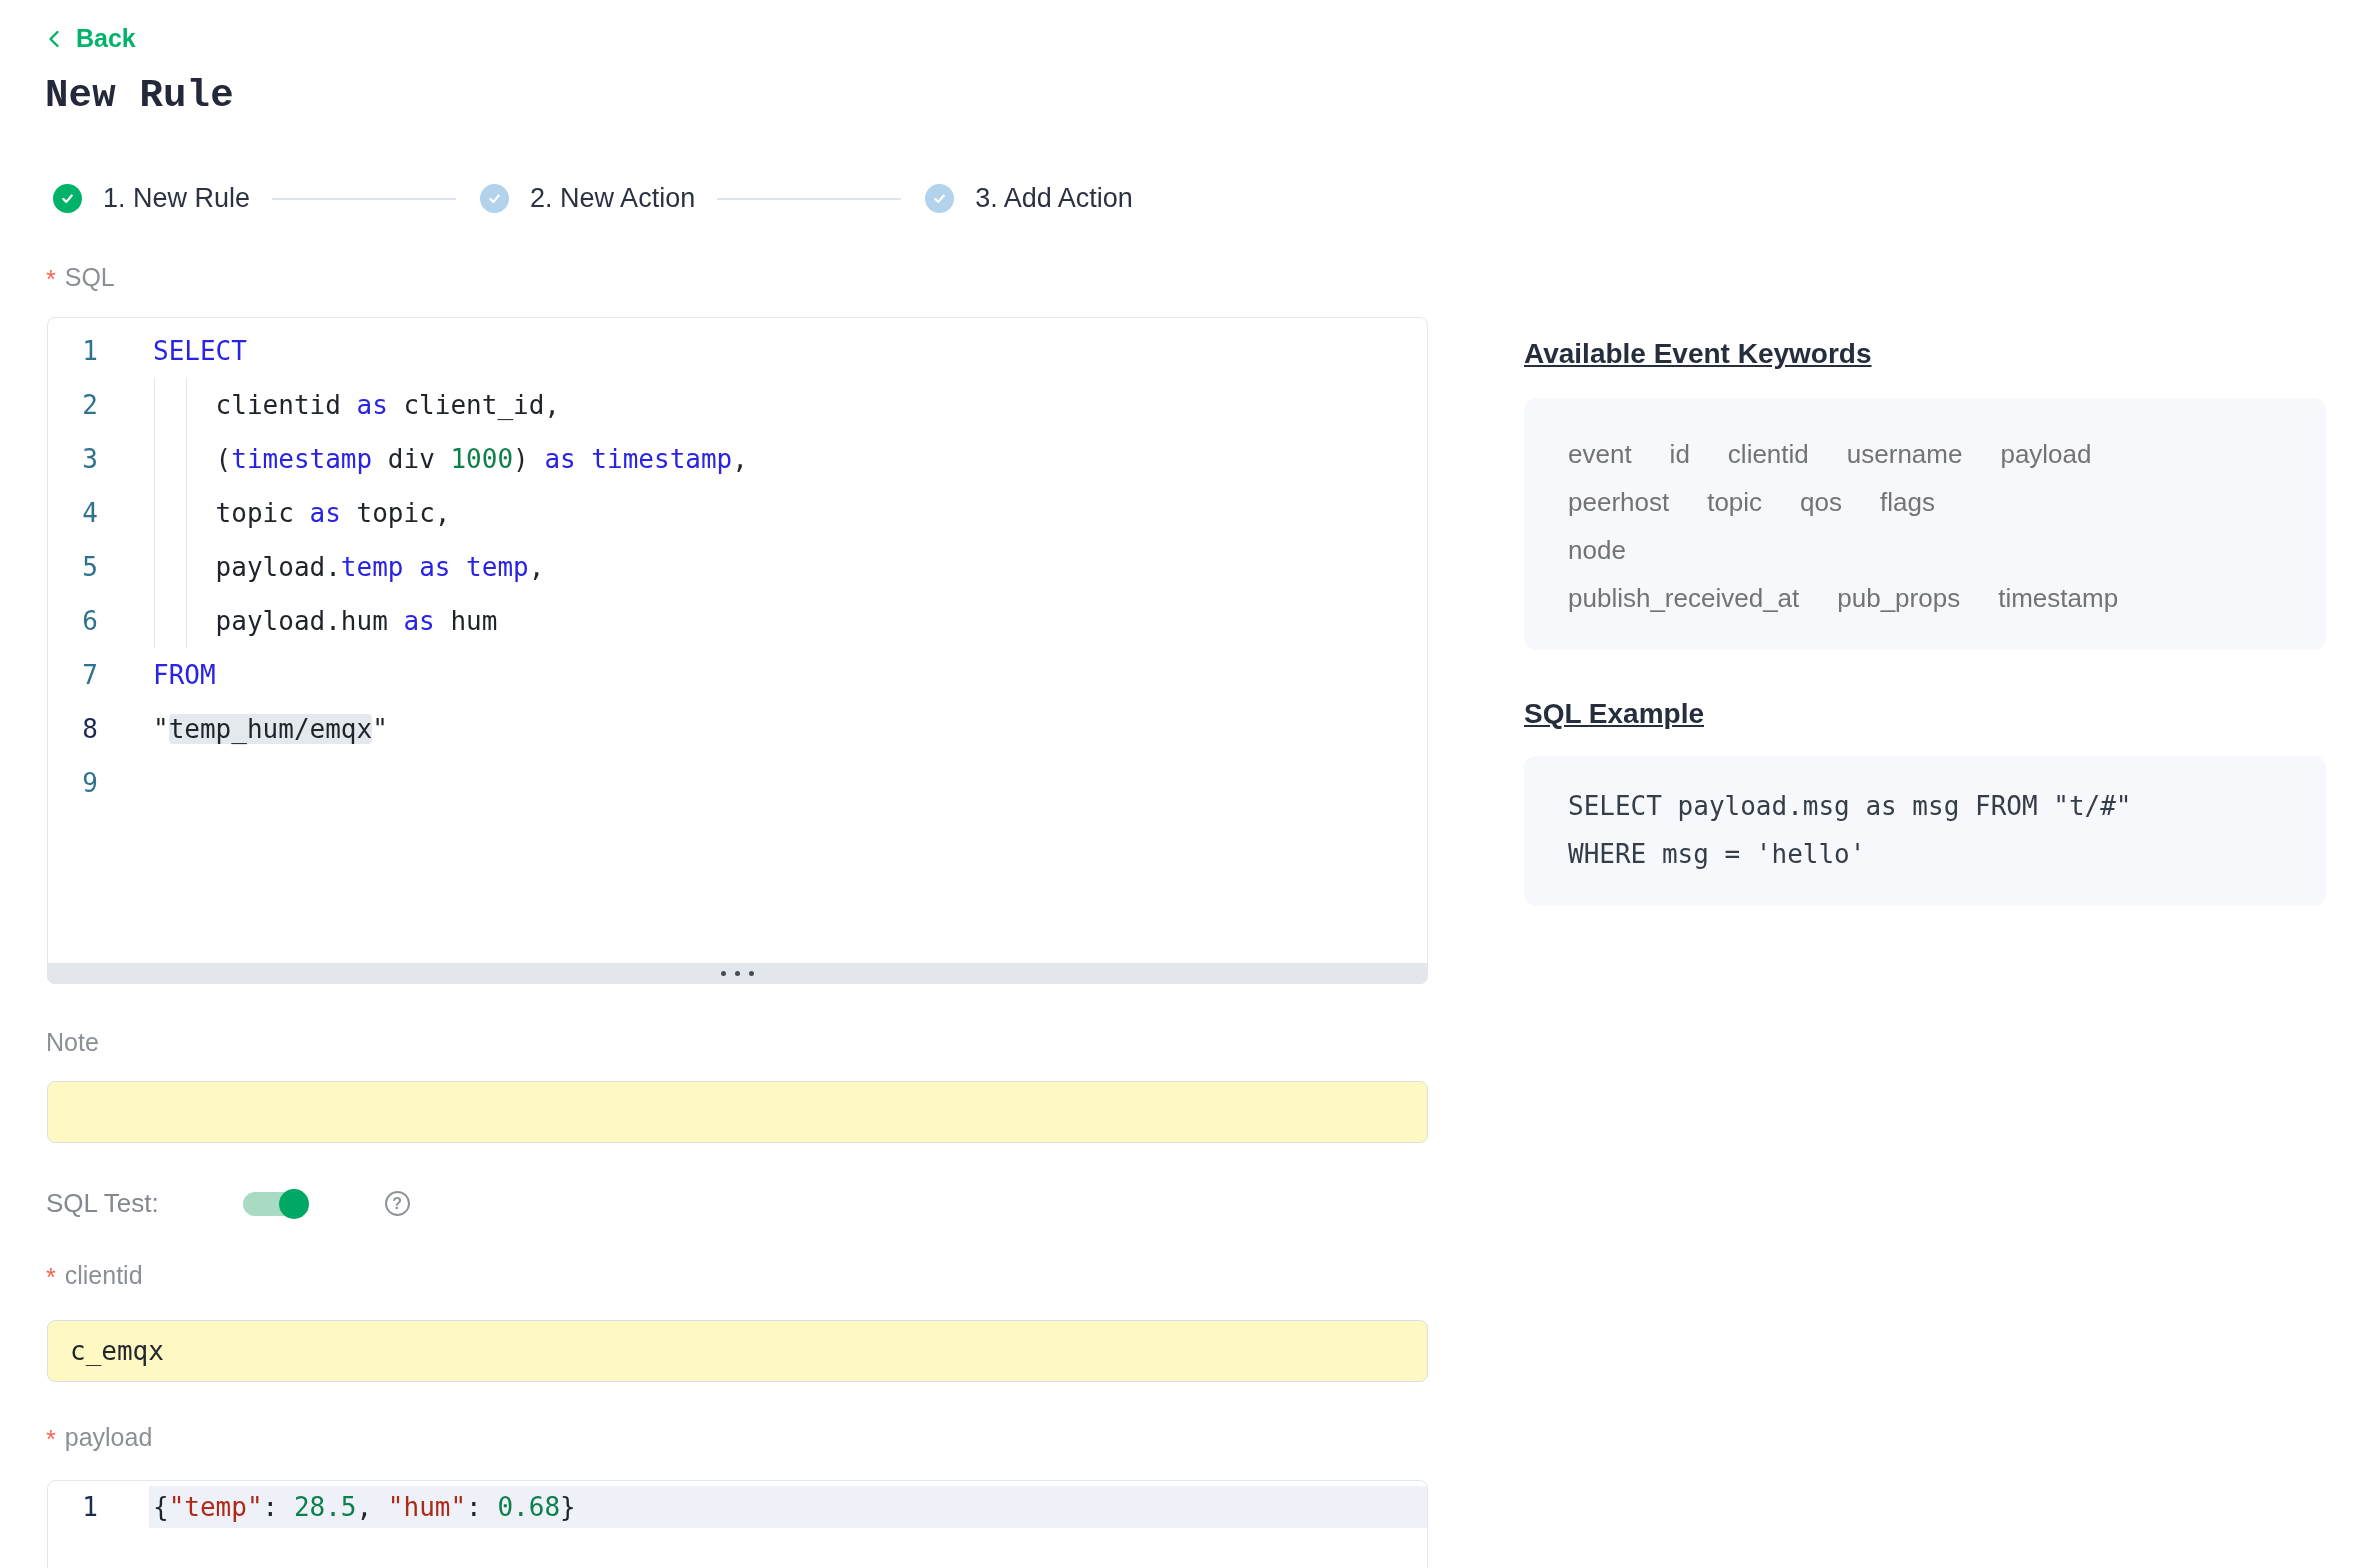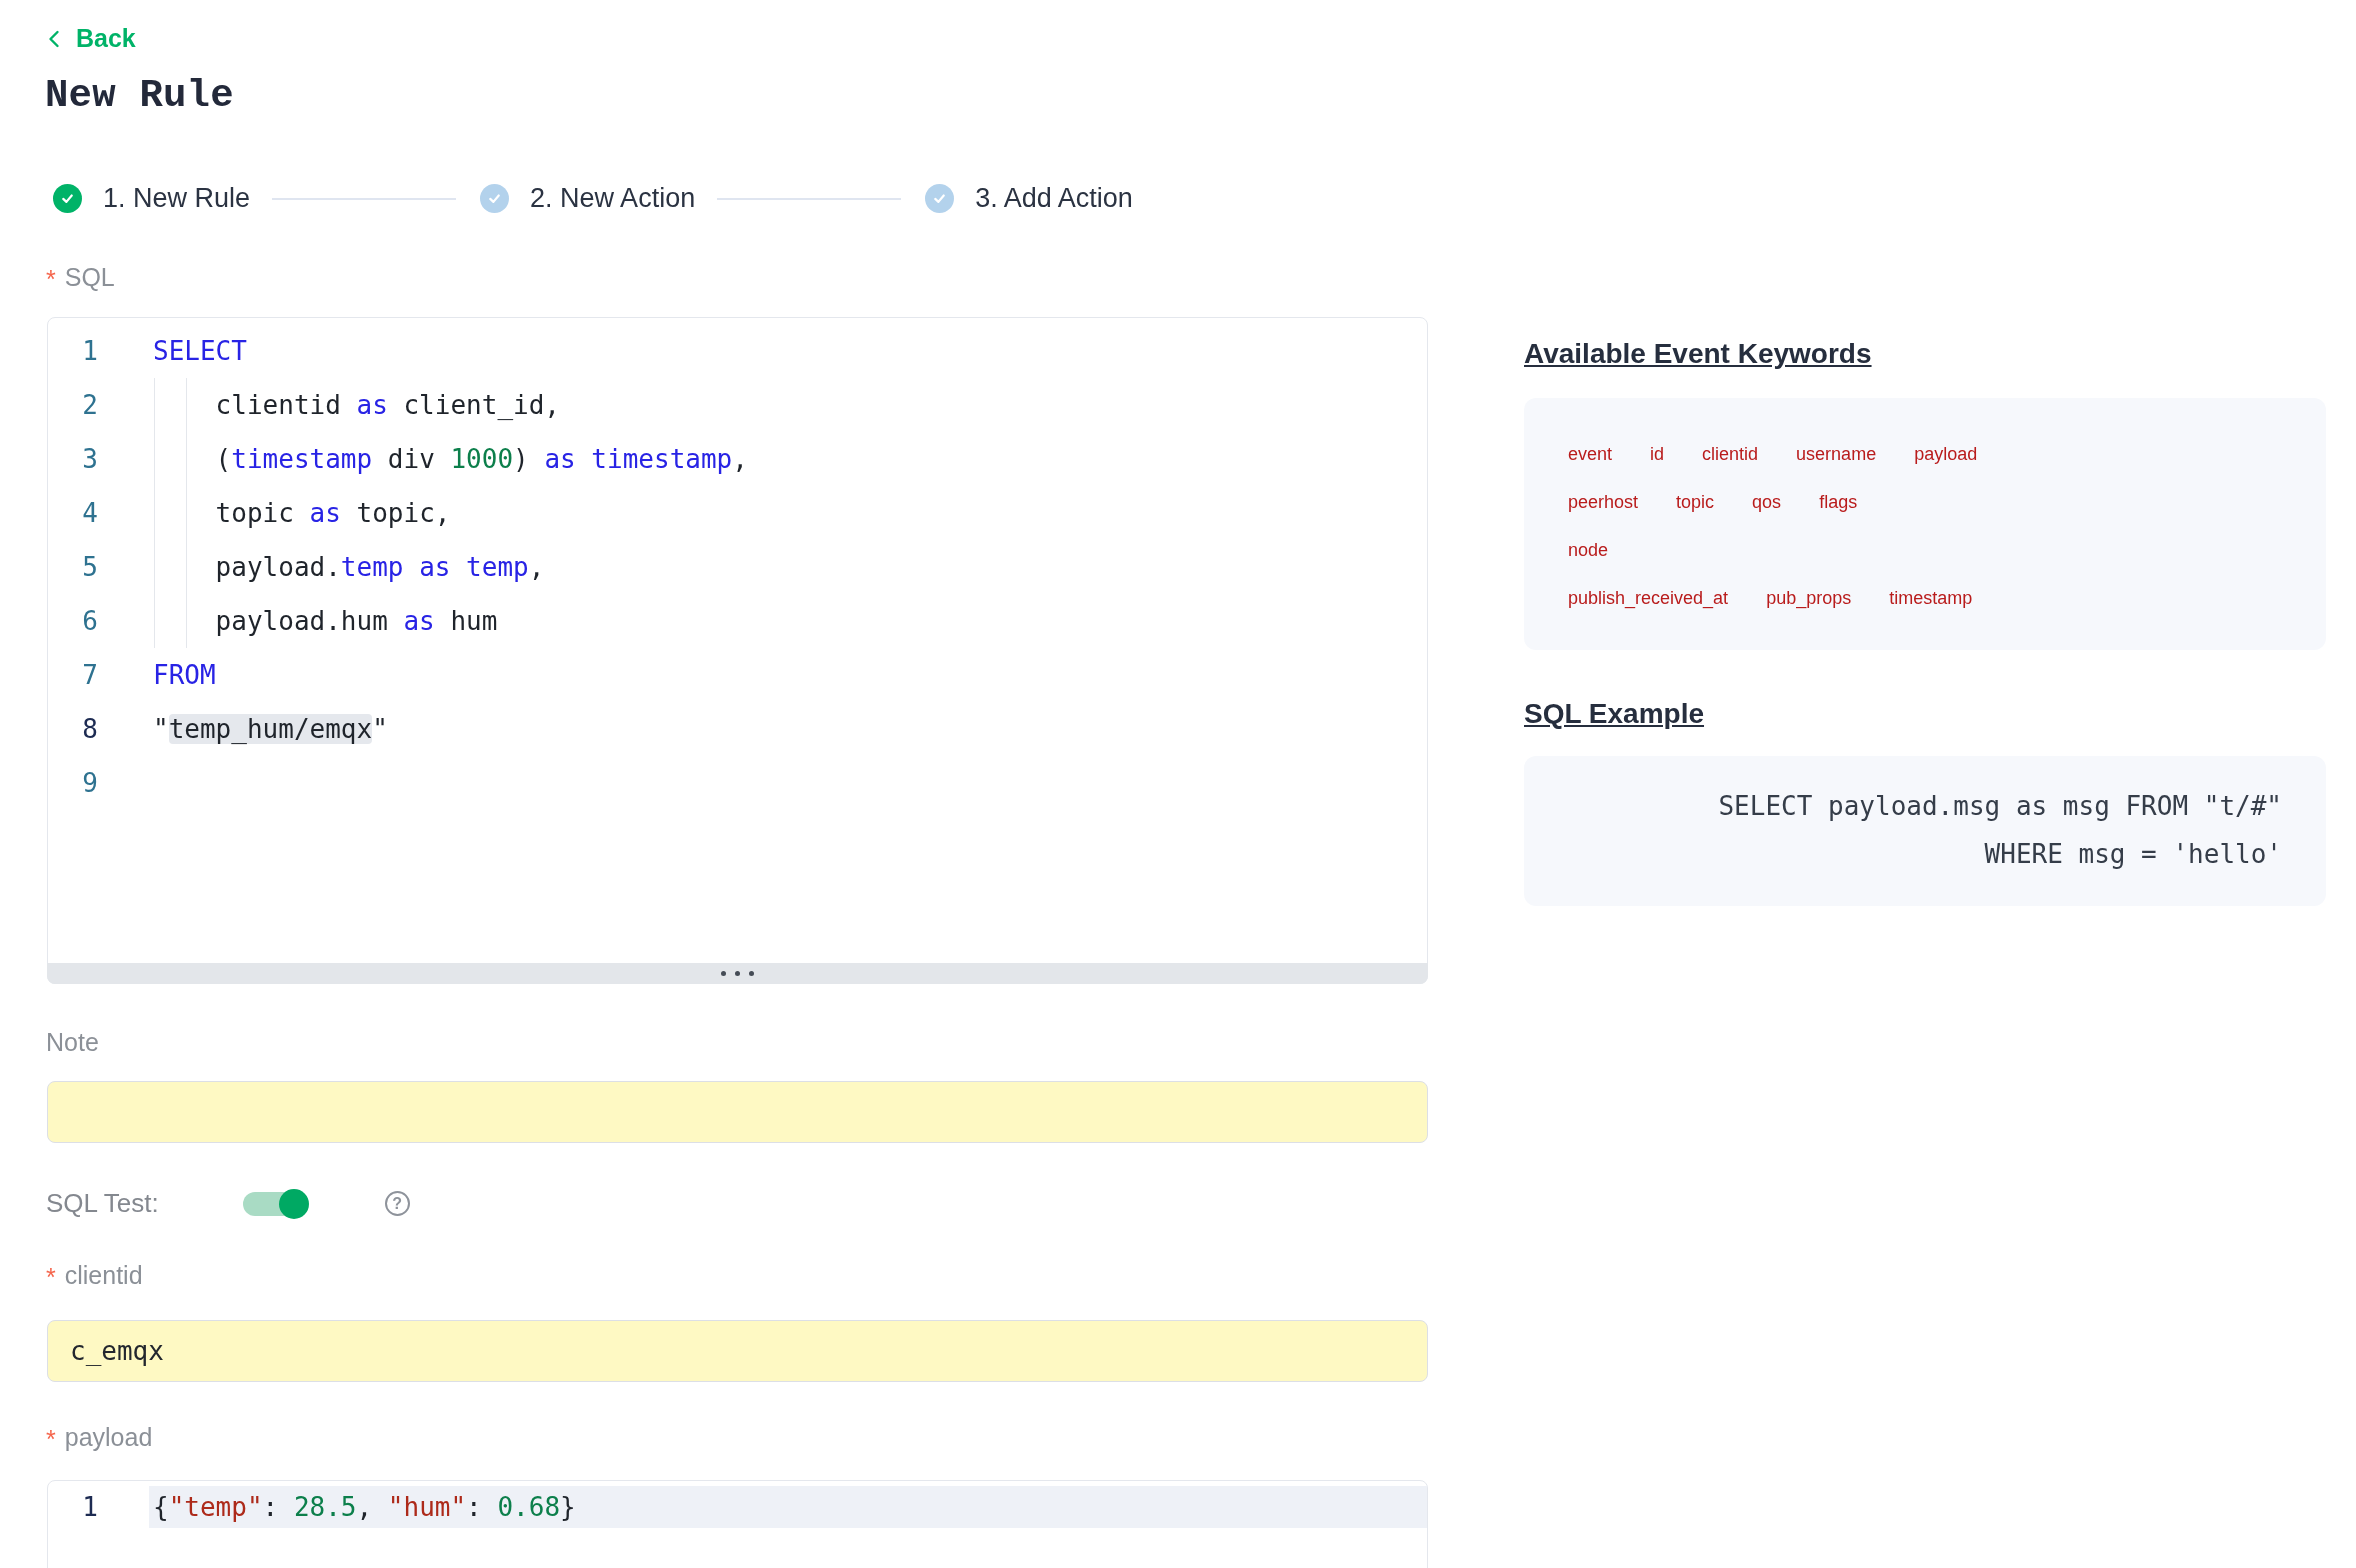--- a/index.html
+++ b/index.html
@@ -50,23 +50,23 @@
   
   .sql-test-row{position:absolute;left:46px;top:1188px;display:flex;align-items:center;gap:48px;}
   .sql-test-label{font-size:26px;color:#84888f;}
   .toggle{position:relative;width:64px;height:24px;border-radius:12px;background:#a9dbc4;margin-left:36px;cursor:pointer;}
   .toggle-knob{position:absolute;right:-2px;top:-3px;width:30px;height:30px;border-radius:50%;background:#00a963;}
   .help-icon{width:25px;height:25px;border-radius:50%;border:2px solid #8e939b;box-sizing:border-box;margin-left:30px;display:flex;align-items:center;justify-content:center;font-size:16px;color:#8e939b;font-weight:700;cursor:pointer;}
 
   
   .panel-heading{position:absolute;font-size:28px;font-weight:700;color:#262e3e;text-decoration:underline;}
   .kw-card{position:absolute;left:1524px;top:398px;width:802px;height:252px;box-sizing:border-box;background:#f6f8fc;border-radius:12px;padding:32px 44px;}
-  .kw-row{display:flex;column-gap:38px;height:48px;align-items:center;font-size:18px;color:#b91c1c;text-align:right;}
+  .kw-row{display:flex;column-gap:38px;height:48px;align-items:center;font-size:26px;color:#737373;text-align:right;}
   .ex-card{position:absolute;left:1524px;top:756px;width:802px;height:150px;box-sizing:border-box;background:#f6f8fc;border-radius:12px;padding:26px 44px;}
-  .ex-line{font-family:"DejaVu Sans Mono",monospace;font-size:26px;line-height:48px;color:#353d49;white-space:pre;text-align:right;}
+  .ex-line{font-family:"DejaVu Sans Mono",monospace;font-size:26px;line-height:48px;color:#353d49;white-space:pre;}
 </style>
 </head>
 <body>
 
 <div class="canvas">
 
   <div class="back-link">
     <svg width="22" height="22" viewBox="0 0 22 22">
         <polyline points="13.5,4 6.5,11 13.5,18" fill="none" stroke="#00b368" stroke-width="2.4" stroke-linecap="round" stroke-linejoin="round"></polyline>
       </svg>

